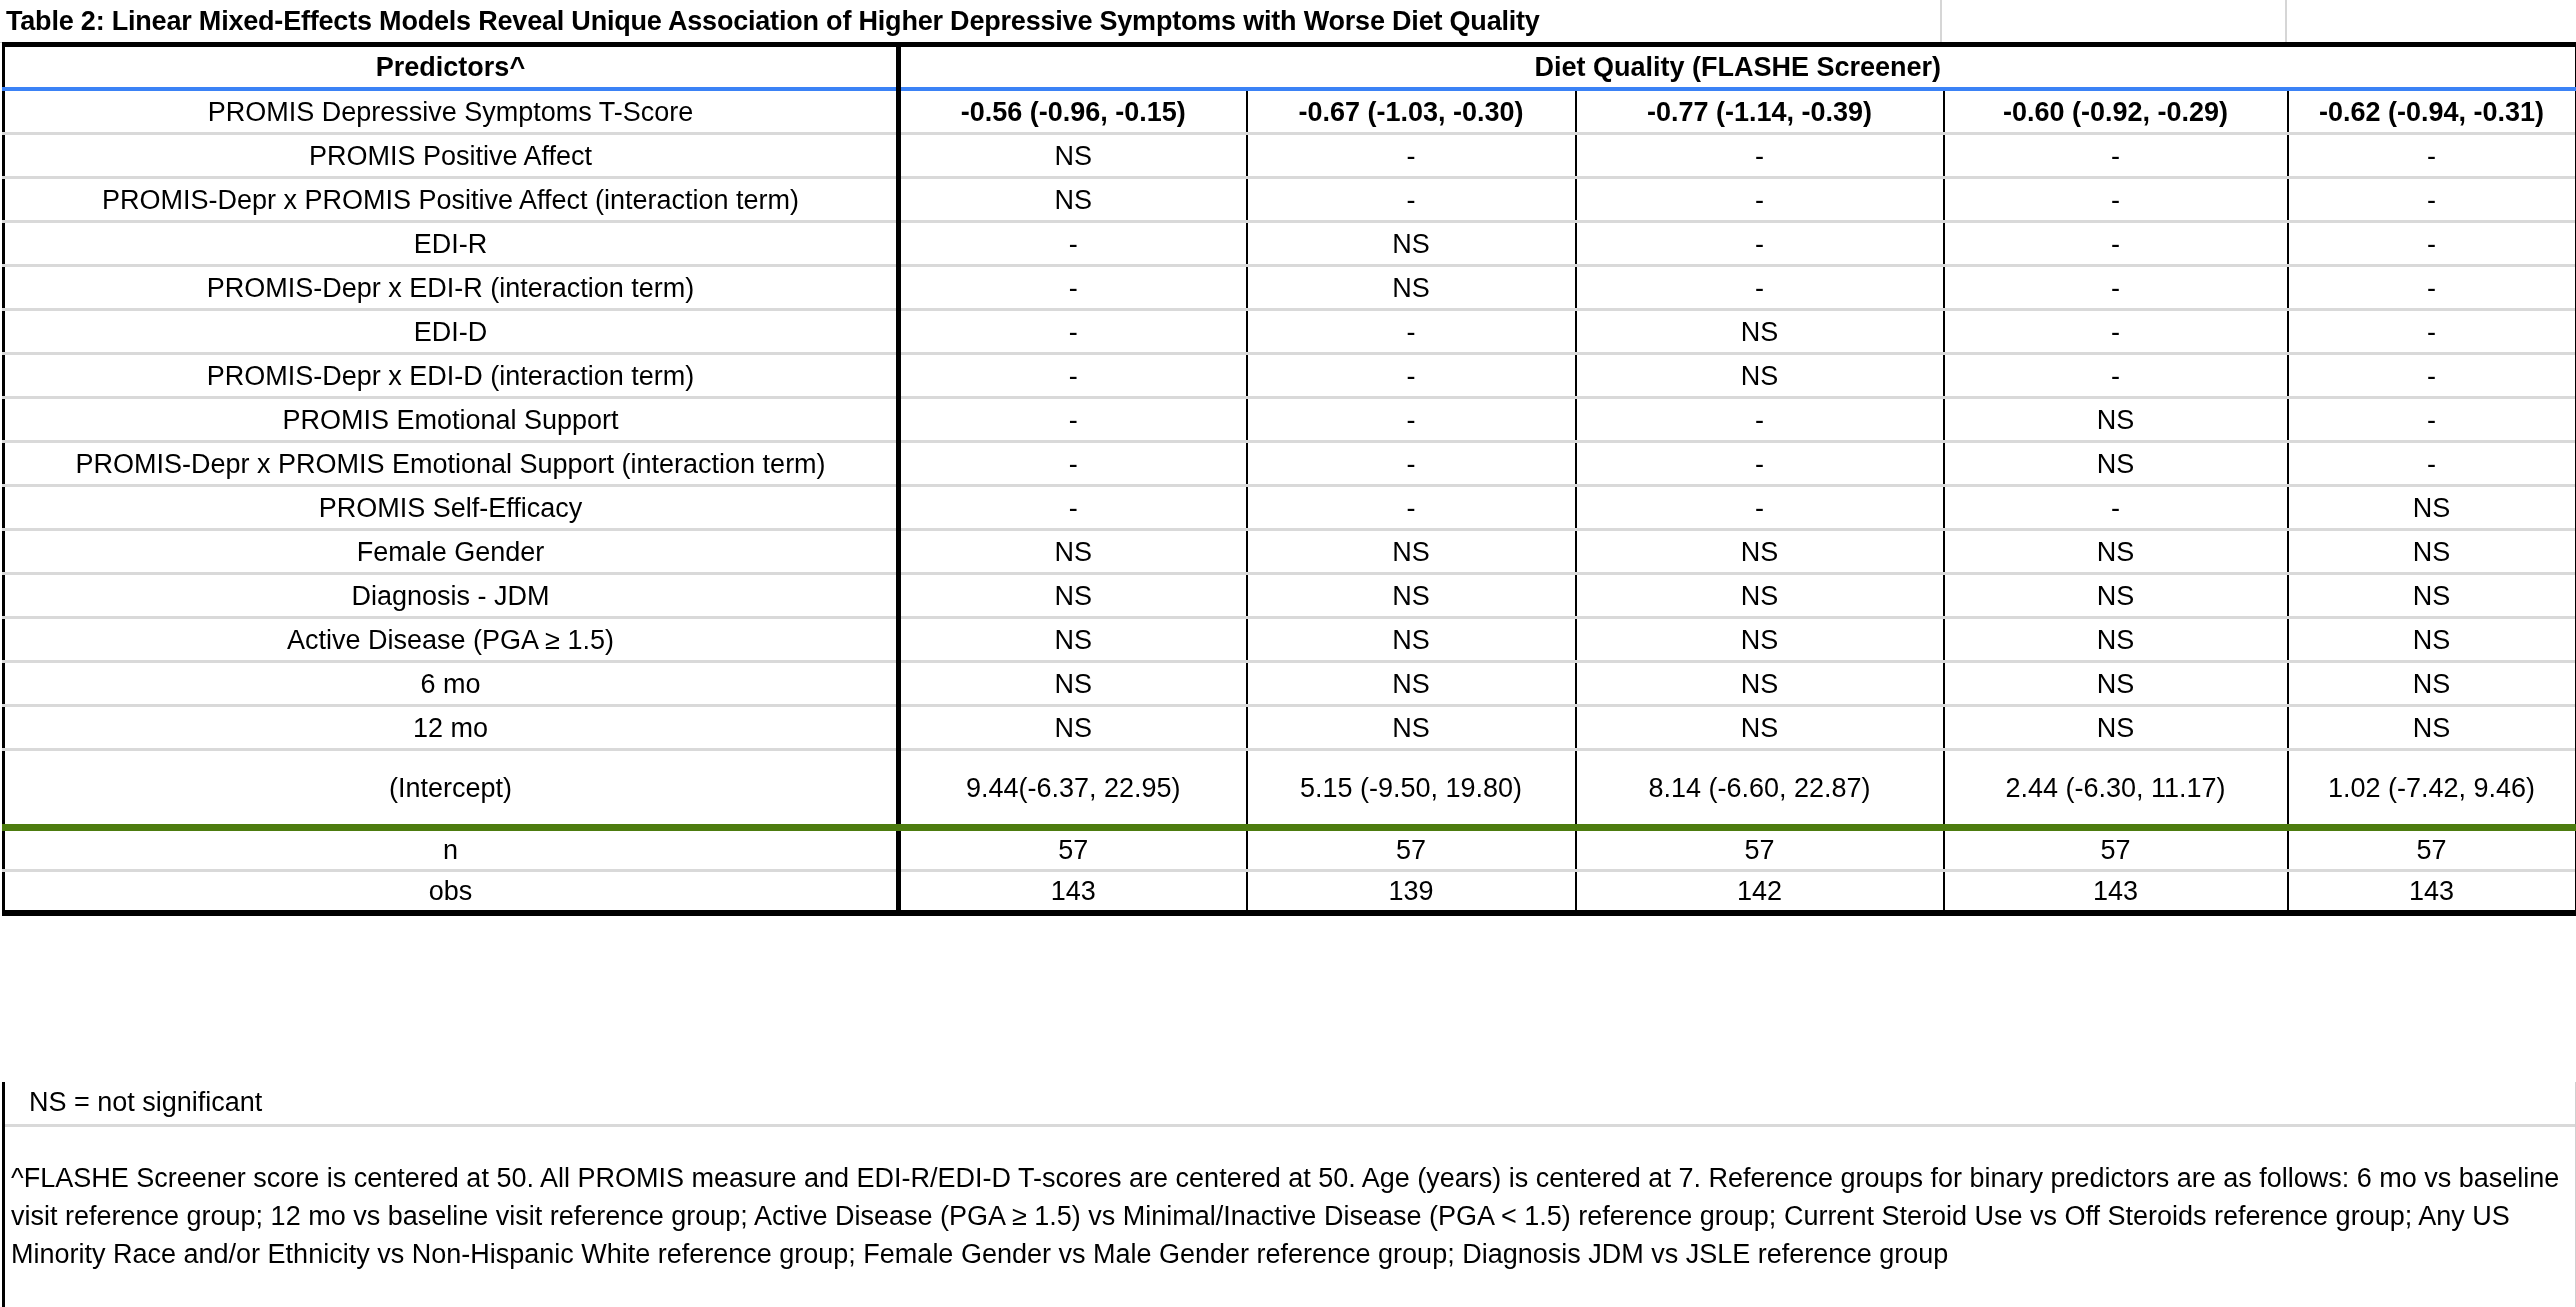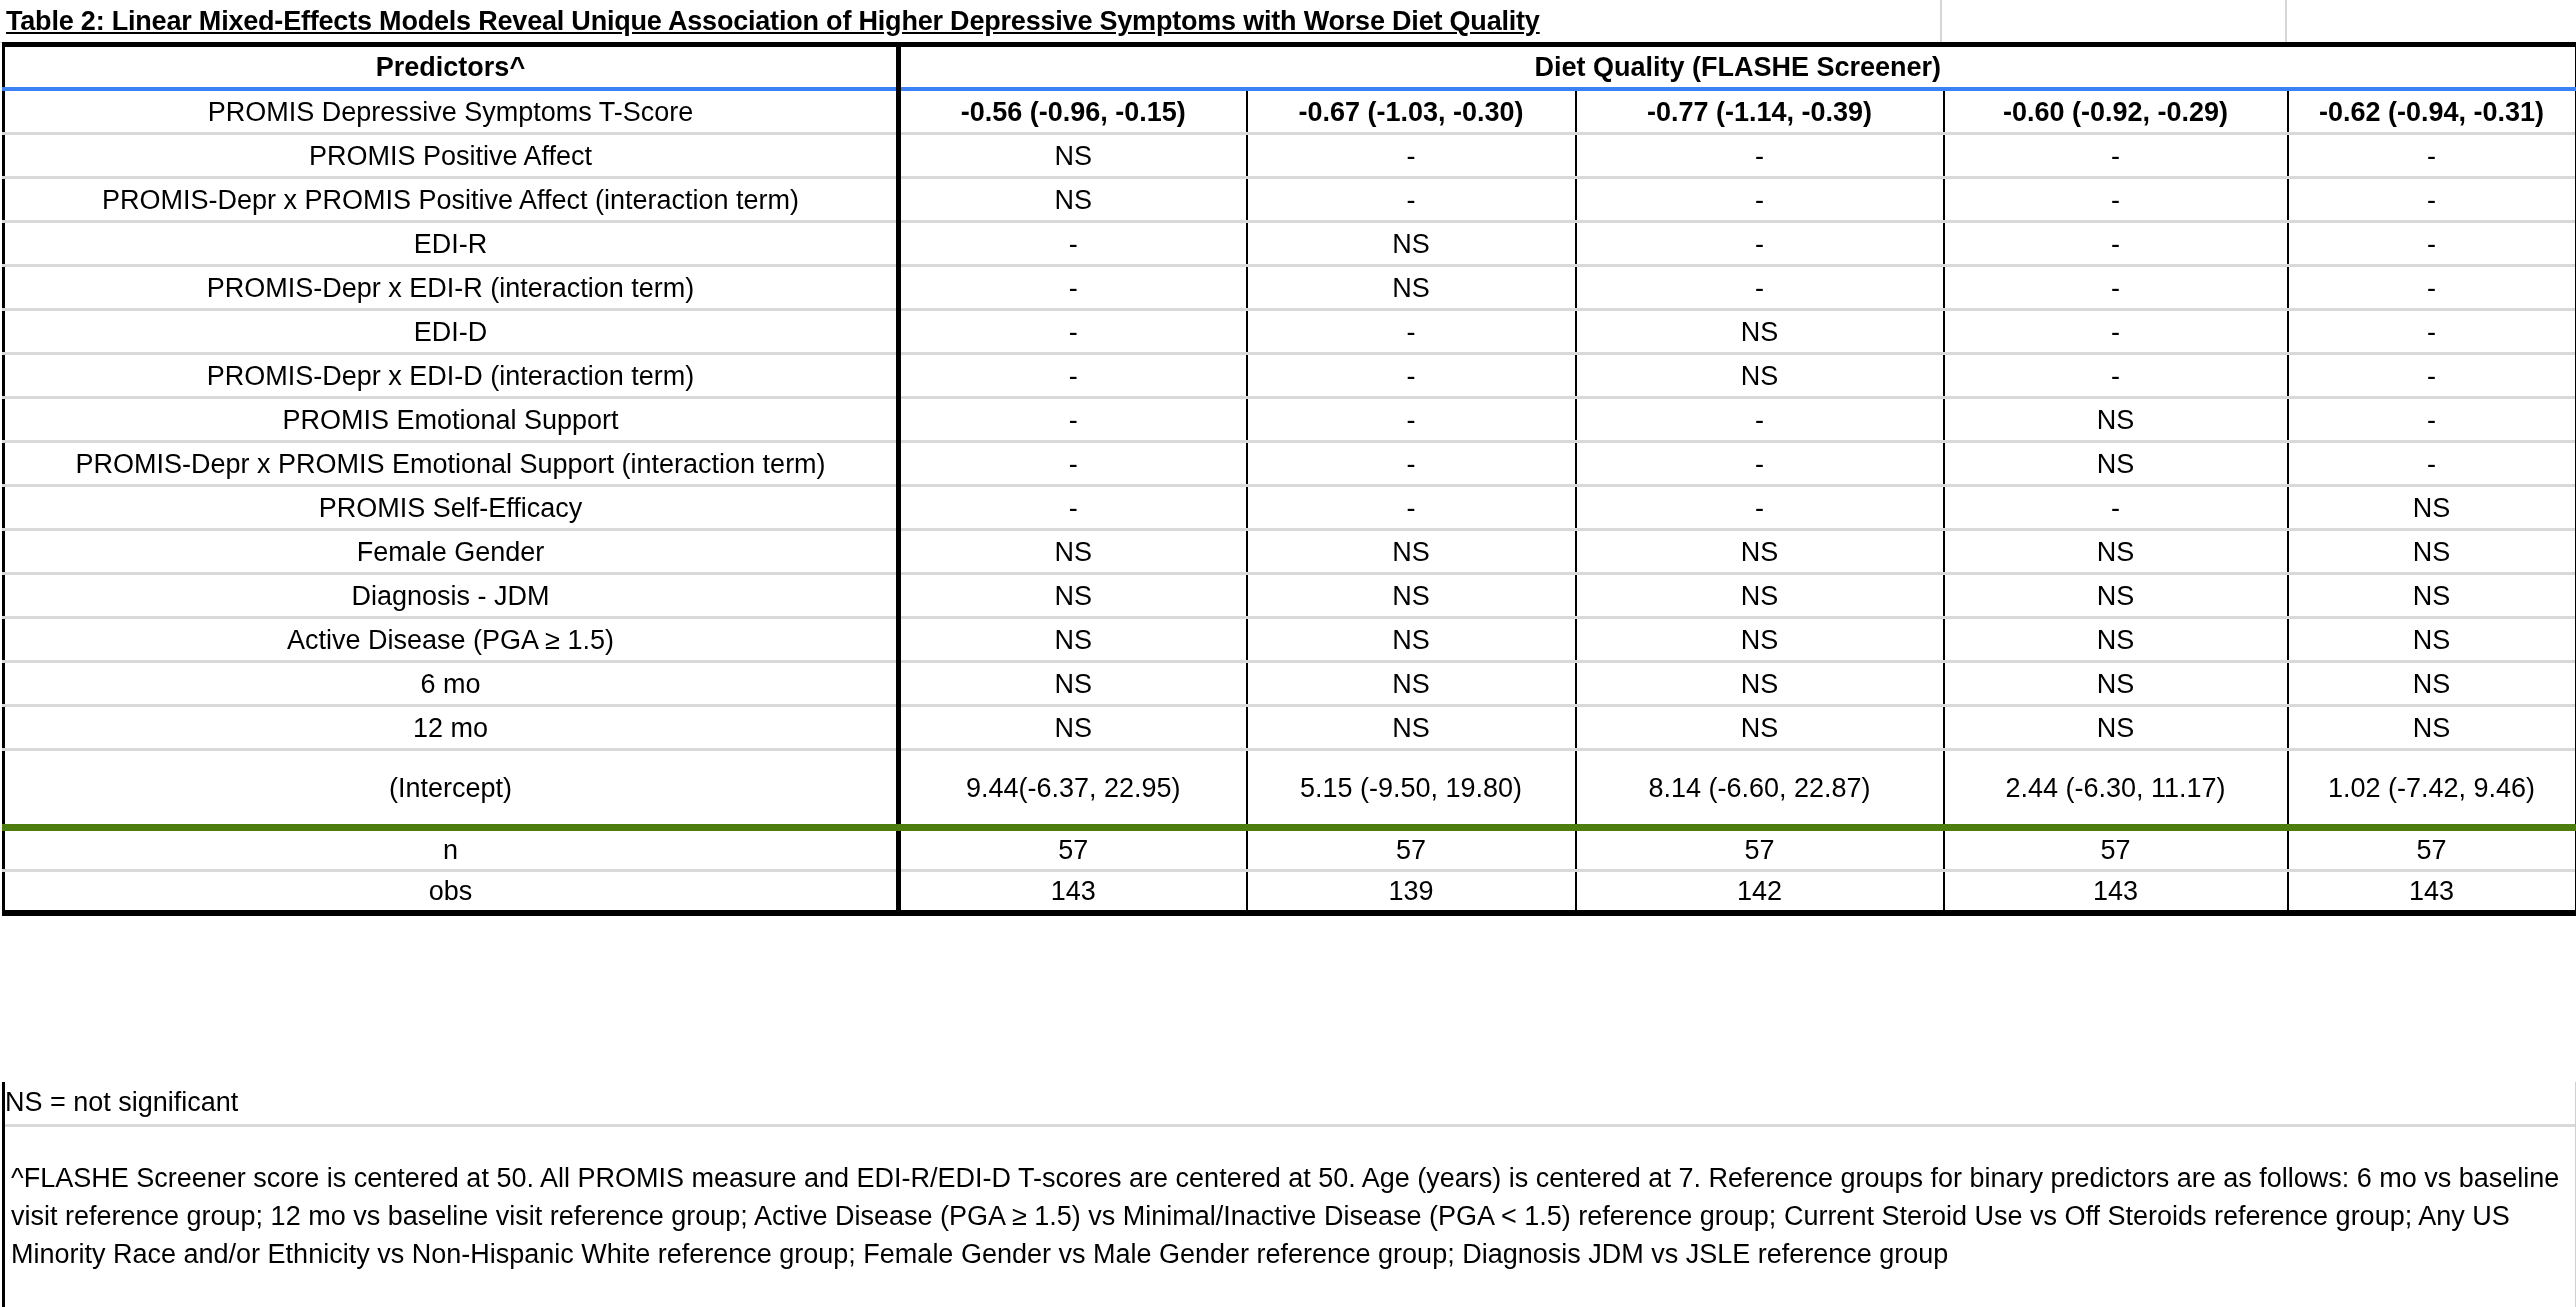--- a/index.html
+++ b/index.html
@@ -3,40 +3,40 @@
 <meta charset="utf-8">
 <style>
   html, body { margin: 0; padding: 0; background: #ffffff; }
   body { width: 2576px; height: 1308px; position: relative; overflow: hidden;
          font-family: "Liberation Sans", "DejaVu Sans", sans-serif; color: #000; }
   .sheet { position: absolute; left: 0; top: 0; width: 2576px; height: 1308px; }
   .title-row { position: absolute; left: 0; top: 0; width: 2576px; height: 42px;
                border-bottom: 1px solid #d4d4d4; background: #fff; }
   .title-row .gl { position: absolute; top: 0; height: 42px; width: 2px; background: #d6d6d6; }
   .title { position: absolute; left: 6px; top: 4px; font-size: 27px; font-weight: bold;
-           white-space: nowrap; line-height: 34px; letter-spacing: -0.2px; text-decoration: underline; }
+           white-space: nowrap; line-height: 34px; letter-spacing: -0.2px; }
   table.main { position: absolute; left: 2px; top: 42px; border-collapse: collapse;
                table-layout: fixed; width: 2572px; }
   table.main td { font-size: 27px; text-align: center; vertical-align: middle;
                   padding: 0; white-space: nowrap; border-bottom: 3px solid #d9d9d9;
                   border-left: 2px solid #000; line-height: 30px; }
   table.main td.pred { border-left: 3px solid #000; border-right: 5px solid #000; }
   table.main td.first-data { border-left: none; }
   table.main td.last { border-right: 4px solid #000; }
   tr.hdr td { height: 40px; border-top: 5px solid #000; border-bottom: 4px solid #3b82f6; font-weight: bold; }
   tr.hdr td.span { border-left: none; border-right: 4px solid #000; }
   tr.key td { height: 41px; font-weight: bold; }
   tr.key td.pred { font-weight: normal; }
   tr.r td { height: 41px; }
   tr.intercept td { height: 73px; border-bottom: 7px solid #4d7c0f; }
   tr.n td { height: 38px; }
   tr.obs td { height: 38px; border-bottom: 6px solid #000; }
   .notes { position: absolute; left: 2px; top: 1082px; width: 2570px;
            border-left: 3px solid #000; border-right: 2px solid #d0d0d0; }
-  .ns-note { height: 42px; font-size: 27px; line-height: 40px; padding-left: 0;
+  .ns-note { height: 42px; font-size: 27px; line-height: 40px; padding-left: 24px;
              border-bottom: 3px solid #d9d9d9; }
   .footnote { font-size: 27px; line-height: 38px; padding: 32px 8px 0 6px; height: 187px;
               box-sizing: border-box; border-bottom: 3px solid #333; }
 </style>
 </head>
 <body>
 
 <div class="sheet">
   <div class="title-row">
     <div class="title">Table 2: Linear Mixed-Effects Models Reveal Unique Association of Higher Depressive Symptoms with Worse Diet Quality</div>

